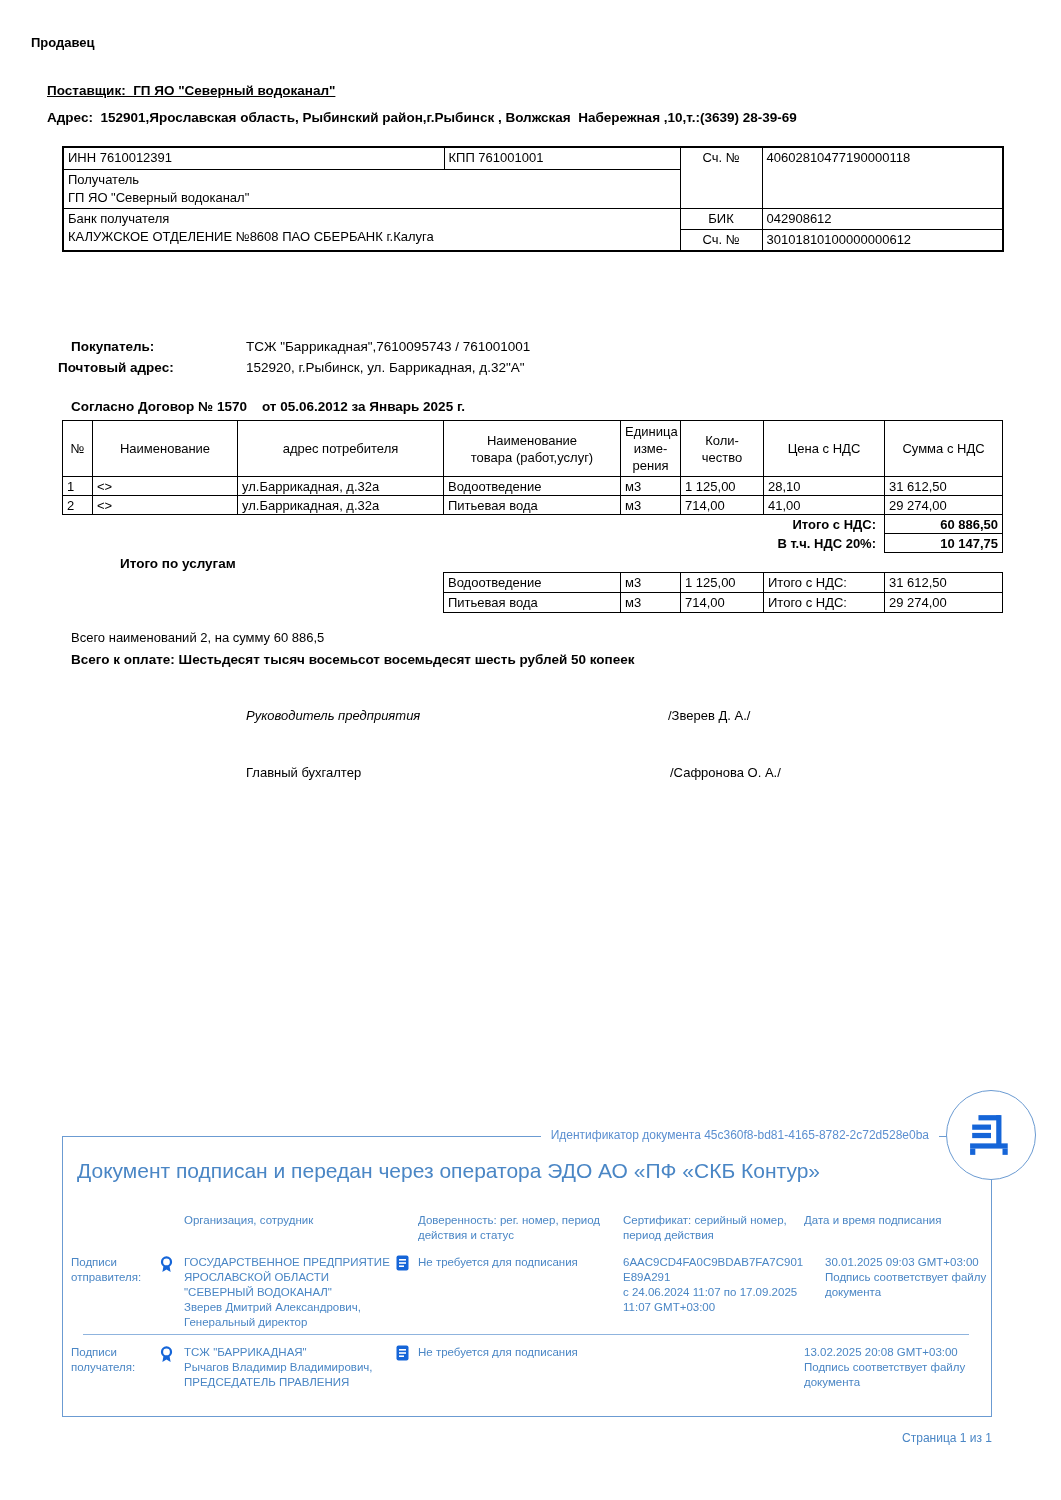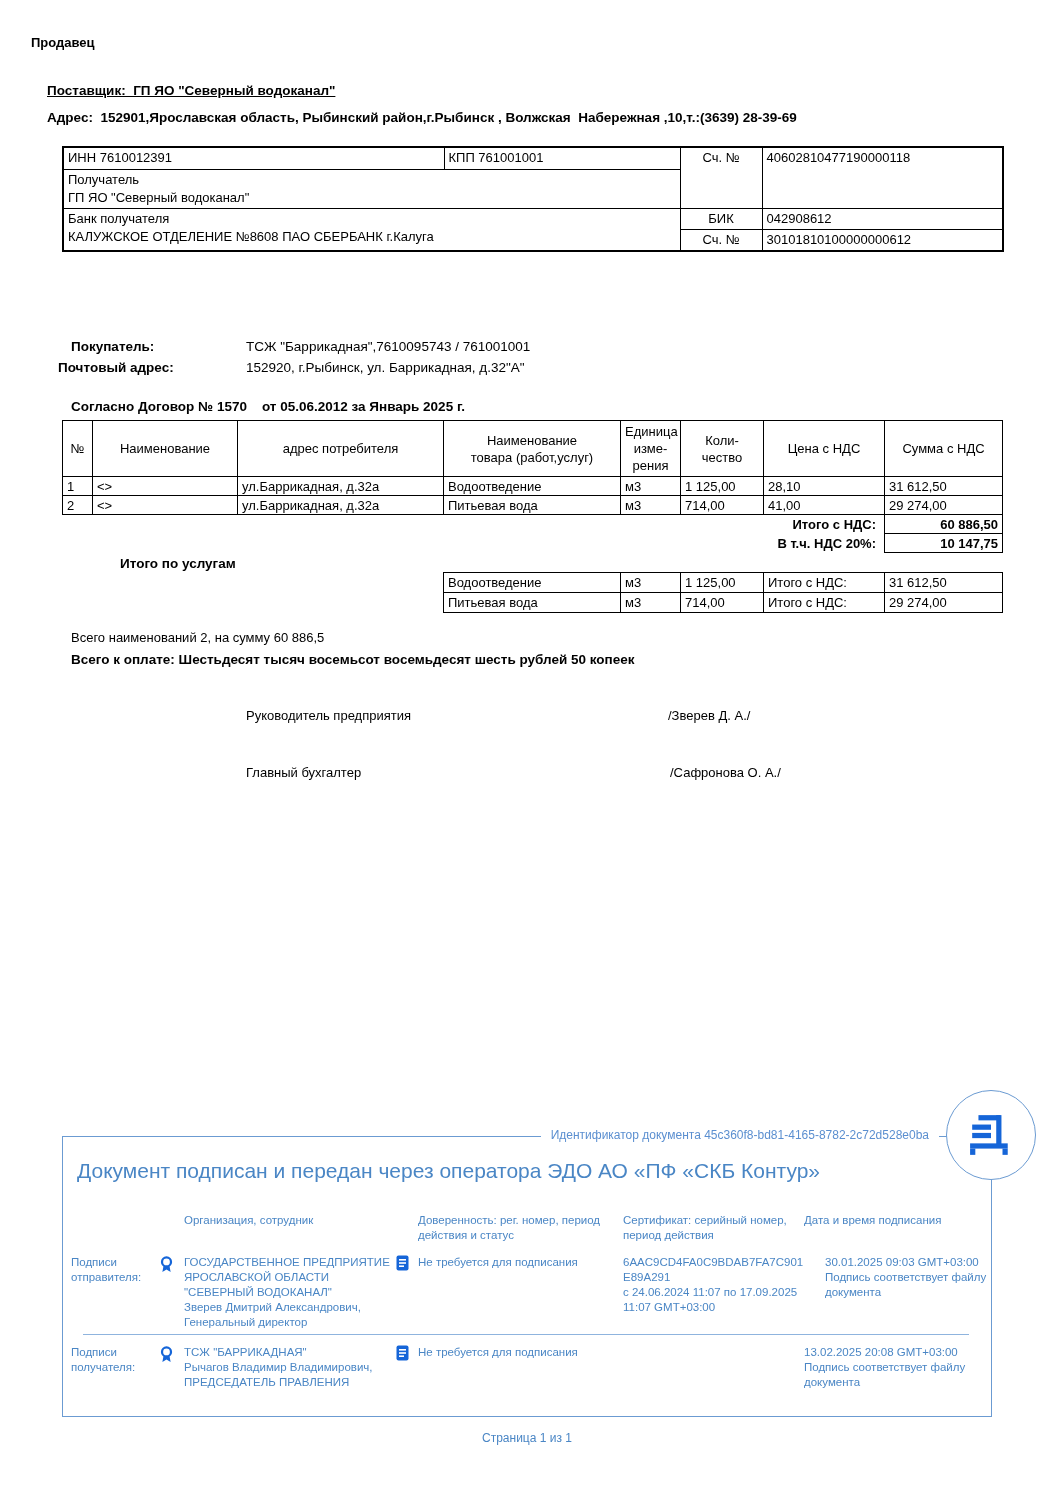--- a/index.html
+++ b/index.html
@@ -34,21 +34,21 @@
   table.sumtbl td { border:1px solid #000; font-size:13px; padding:1px 4px; overflow:hidden; }
 
   
   .edo-box { position:absolute; left:62px; top:1136px; width:930px; height:281px; border:1.5px solid #6b9bd2;text-decoration:underline; }
   .edo-id { position:absolute; top:-9px; right:52px; background:#fff; padding:0 10px; font-size:12px; color:#5b8fd0; white-space:nowrap; }
   .edo-circle { position:absolute; right:-45px; top:-47px; width:90px; height:90px; border-radius:50%;
                 background:#fff; border:1.5px solid #6b9bd2; display:flex; align-items:center; justify-content:center; z-index:2; }
   .edo-title { position:absolute; left:14px; top:22px; font-size:21px; color:#4a86c5; }
   .edo-sep { position:absolute; left:20px; top:197px; width:886px; border-top:1px solid #8fb4de; }
   .edo-cell { position:absolute; font-size:11.5px; line-height:15px; color:#4a86c5; }
-  .footer-page { position:absolute; left:62px; top:1431px; width:930px; text-align:center; font-size:12px; color:#4a86c5; }
+  .footer-page { position:absolute; left:62px; top:1431px; width:930px; text-align:right; font-size:12px; color:#4a86c5; }
 </style>
 </head>
 <body>
 
 <div class="page">
 
   <div class="abs b t13" style="left:31px; top:35px;">Продавец</div>
   <div class="abs b t14 u pre" style="left:47px; top:83px;">Поставщик:  ГП ЯО "Северный водоканал"</div>
   <div class="abs b t14 pre" style="left:47px; top:110px;">Адрес:  152901,Ярославская область, Рыбинский район,г.Рыбинск , Волжская  Набережная ,10,т.:(3639) 28-39-69</div>
 
@@ -171,21 +171,21 @@
       <td class="num-r">714,00</td>
       <td class="num-r">Итого с НДС:</td>
       <td class="num-r">29 274,00</td>
     </tr>
   </tbody>
     </table>
 
   <div class="abs t13" style="left:71px; top:630px;">Всего наименований 2, на сумму 60 886,5</div>
   <div class="abs b t14" style="left:71px; top:652px;">Всего к оплате: Шестьдесят тысяч восемьсот восемьдесят шесть рублей 50 копеек</div>
 
-  <div class="abs t13" style="left:246px; top:708px;">Руководитель предприятия</div>
+  <div class="abs t13" style="left:246px; top:708px;font-style:italic;">Руководитель предприятия</div>
   <div class="abs t13" style="left:668px; top:708px;">/Зверев Д. А./</div>
   <div class="abs t13" style="left:246px; top:765px;">Главный бухгалтер</div>
   <div class="abs t13" style="left:670px; top:765px;">/Сафронова О. А./</div>
 
   <div class="edo-box">
     <span class="edo-id">Идентификатор документа 45c360f8-bd81-4165-8782-2c72d528e0ba</span>
     <div class="edo-circle">
       <svg width="46" height="46" viewBox="0 0 44 44">
         <g fill="#1565d8">
           <rect x="10" y="3" width="21" height="5"></rect>

